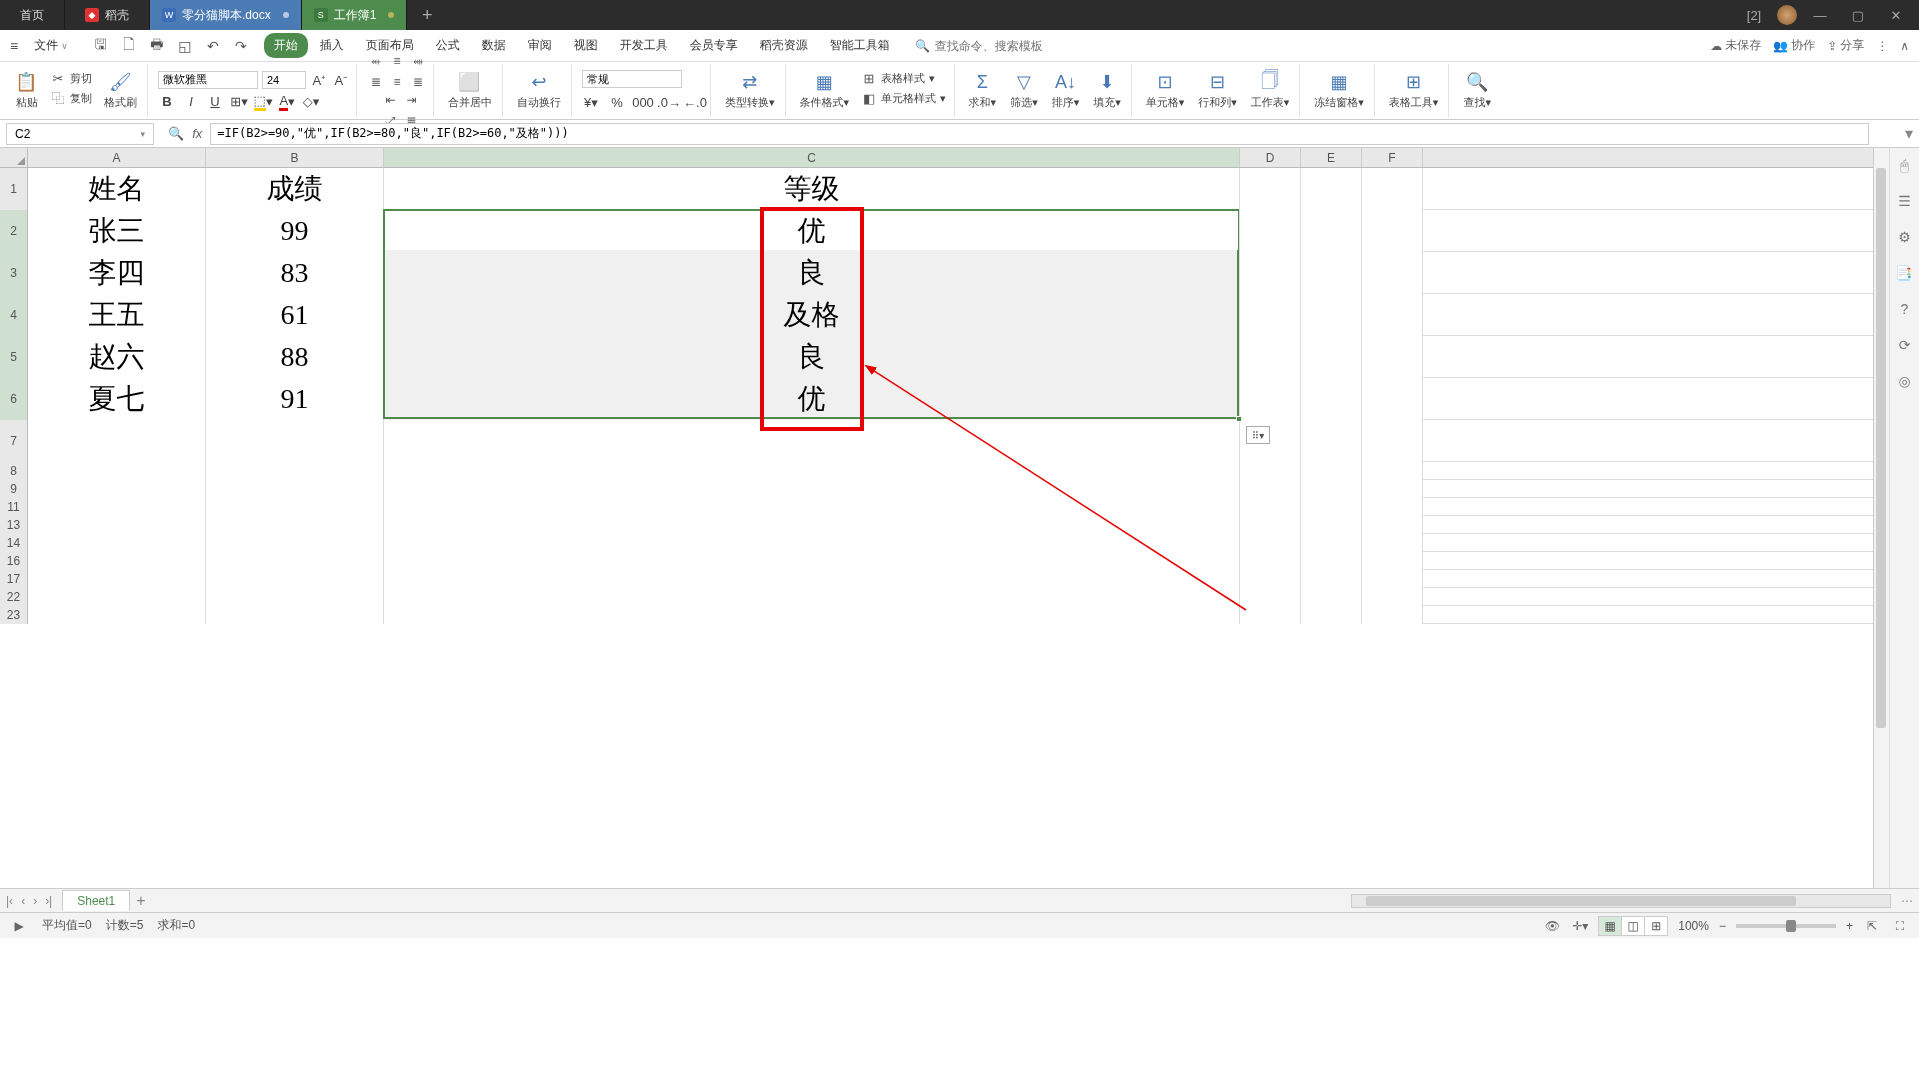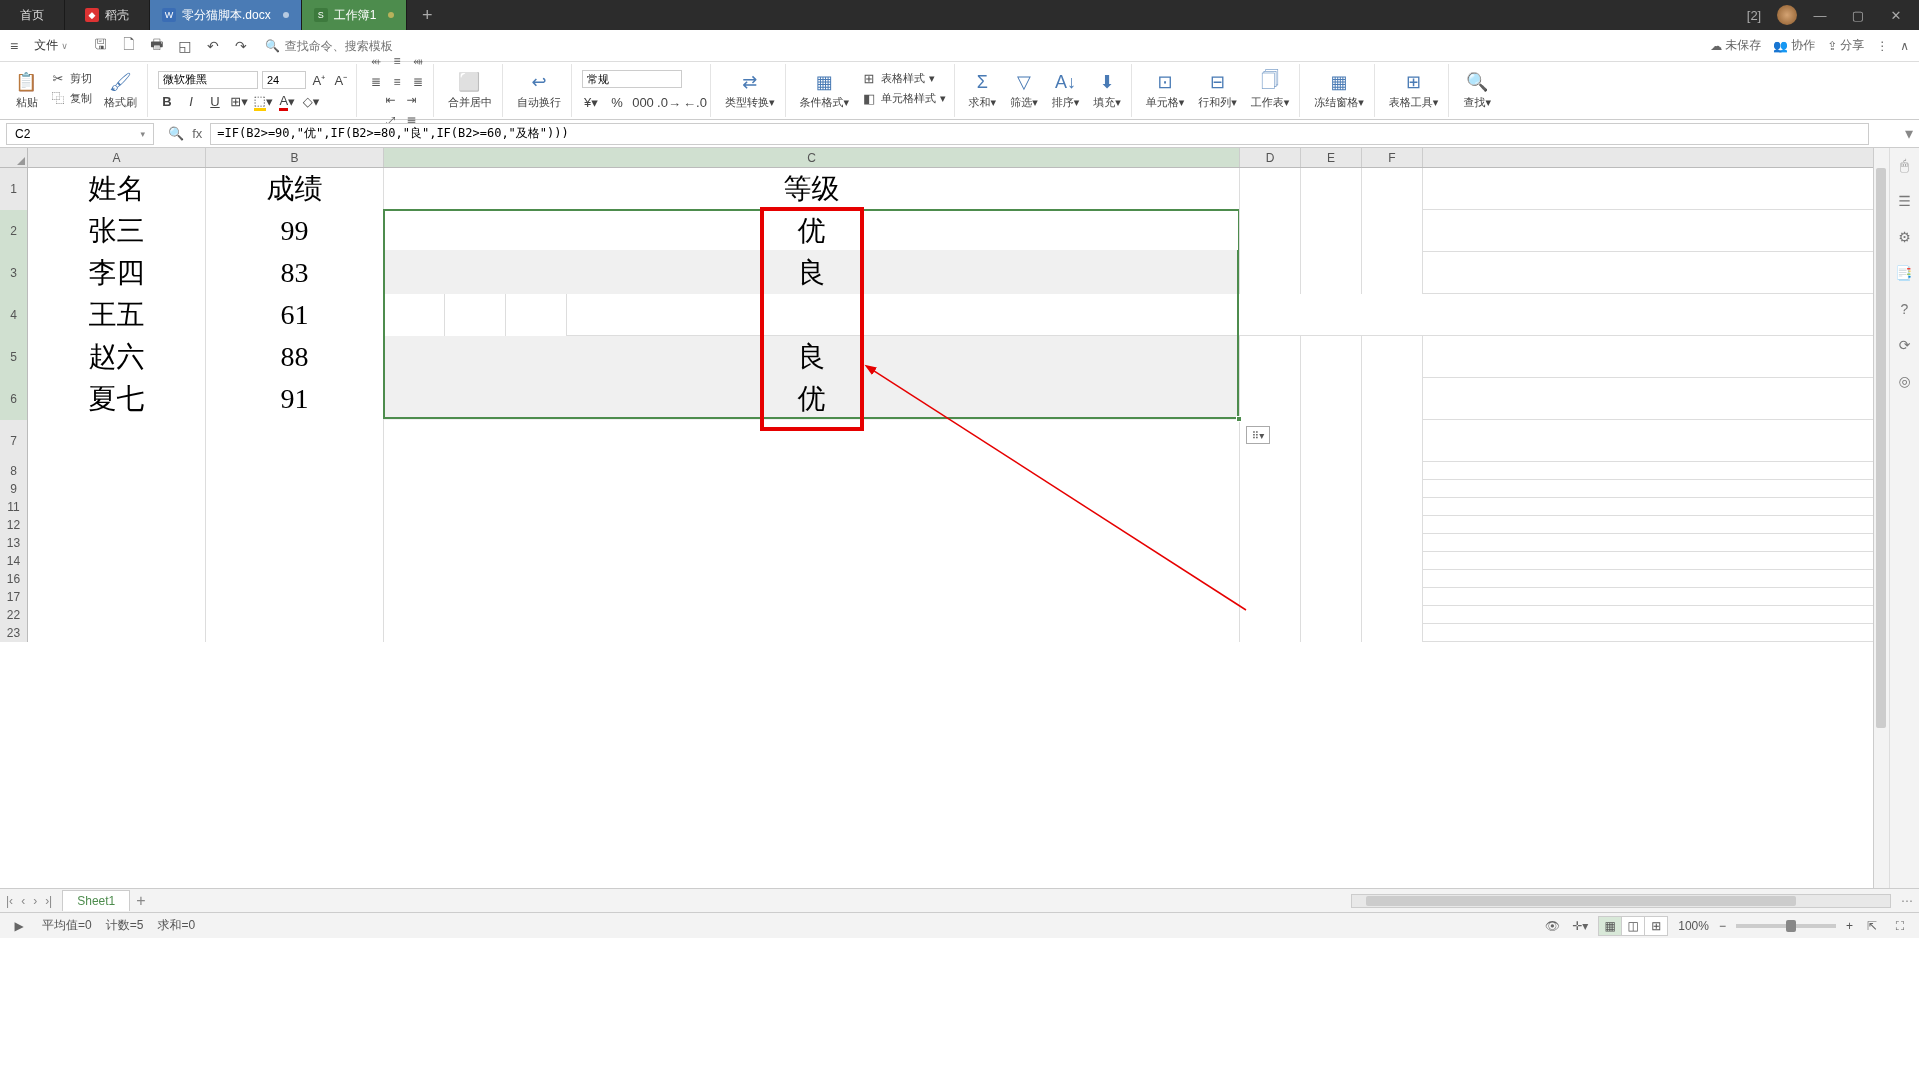--- a/index.html
+++ b/index.html
@@ -147,20 +147,33 @@
       </span>
     <div class="qat">
       <span class="qat-btn">🖫</span>
       <span class="qat-btn">🗋</span>
       <span class="qat-btn">🖶</span>
       <span class="qat-btn">◱</span>
       <span class="qat-btn">↶</span>
       <span class="qat-btn">↷</span>
     </div>
   </div>
+  <div class="menu-tabs">
+    <span class="menu-tab active">开始</span>
+    <span class="menu-tab">插入</span>
+    <span class="menu-tab">页面布局</span>
+    <span class="menu-tab">公式</span>
+    <span class="menu-tab">数据</span>
+    <span class="menu-tab">审阅</span>
+    <span class="menu-tab">视图</span>
+    <span class="menu-tab">开发工具</span>
+    <span class="menu-tab">会员专享</span>
+    <span class="menu-tab">稻壳资源</span>
+    <span class="menu-tab">智能工具箱</span>
+  </div>
   <div class="menu-search">
     <span>🔍</span>
     <input placeholder="查找命令、搜索模板" style="">
   </div>
   <div class="menubar-right">
     <span class="itm">
         <span>☁</span>
         <span>未保存</span>
       </span>
     <span class="itm">
@@ -336,21 +349,21 @@
   </div>
 </div>
 
 <div class="fbarrow">
   <div class="namebox">
     <span>C2</span>
     <span class="dd">▾</span>
   </div>
   <div class="fbar-ctls">
     <span>🔍</span>
-    <span style="">fx</span>
+    <span style="font-style:italic;">fx</span>
   </div>
   <input class="formula-input" value="=IF(B2&gt;=90,&quot;优&quot;,IF(B2&gt;=80,&quot;良&quot;,IF(B2&gt;=60,&quot;及格&quot;)))" style="">
   <span class="fbar-expand">▾</span>
 </div>
 
 <div class="sheet-wrap">
   <div class="sheet-main" id="sheet-main">
       <div class="colheaders">
         <div class="corner"></div>
         <div class="colh" style="width:178px">A</div>
@@ -385,20 +398,21 @@
           <div class="cell" style="width:178px;height:42px">83</div>
           <div class="cell selbg" style="width:856px;height:42px">良</div>
           <div class="cell" style="width:61px;height:42px"></div>
           <div class="cell" style="width:61px;height:42px"></div>
           <div class="cell" style="width:61px;height:42px"></div>
         </div>
         <div class="gridrow" style="height:42px">
           <div class="rowh sel" style="height:42px">4</div>
           <div class="cell" style="width:178px;height:42px">王五</div>
           <div class="cell" style="width:178px;height:42px">61</div>
+          <div class="cell selbg" style="width:856px;height:42px">及格</div>
           <div class="cell" style="width:61px;height:42px"></div>
           <div class="cell" style="width:61px;height:42px"></div>
           <div class="cell" style="width:61px;height:42px"></div>
         </div>
         <div class="gridrow" style="height:42px">
           <div class="rowh sel" style="height:42px">5</div>
           <div class="cell" style="width:178px;height:42px">赵六</div>
           <div class="cell" style="width:178px;height:42px">88</div>
           <div class="cell selbg" style="width:856px;height:42px">良</div>
           <div class="cell" style="width:61px;height:42px"></div>
@@ -436,29 +450,20 @@
           <div class="rowh" style="height:18px">9</div>
           <div class="cell" style="width:178px;height:18px;font-size:13px"></div>
           <div class="cell" style="width:178px;height:18px;font-size:13px"></div>
           <div class="cell" style="width:856px;height:18px;font-size:13px"></div>
           <div class="cell" style="width:61px;height:18px;font-size:13px"></div>
           <div class="cell" style="width:61px;height:18px;font-size:13px"></div>
           <div class="cell" style="width:61px;height:18px;font-size:13px"></div>
         </div>
         <div class="gridrow" style="height:18px">
           <div class="rowh" style="height:18px">11</div>
-          <div class="cell" style="width:178px;height:18px;font-size:13px"></div>
-          <div class="cell" style="width:178px;height:18px;font-size:13px"></div>
-          <div class="cell" style="width:856px;height:18px;font-size:13px"></div>
-          <div class="cell" style="width:61px;height:18px;font-size:13px"></div>
-          <div class="cell" style="width:61px;height:18px;font-size:13px"></div>
-          <div class="cell" style="width:61px;height:18px;font-size:13px"></div>
-        </div>
-        <div class="gridrow" style="height:18px">
-          <div class="rowh" style="height:18px">12</div>
           <div class="cell" style="width:178px;height:18px;font-size:13px"></div>
           <div class="cell" style="width:178px;height:18px;font-size:13px"></div>
           <div class="cell" style="width:856px;height:18px;font-size:13px"></div>
           <div class="cell" style="width:61px;height:18px;font-size:13px"></div>
           <div class="cell" style="width:61px;height:18px;font-size:13px"></div>
           <div class="cell" style="width:61px;height:18px;font-size:13px"></div>
         </div>
         <div class="gridrow" style="height:18px">
           <div class="rowh" style="height:18px">13</div>
           <div class="cell" style="width:178px;height:18px;font-size:13px"></div>

